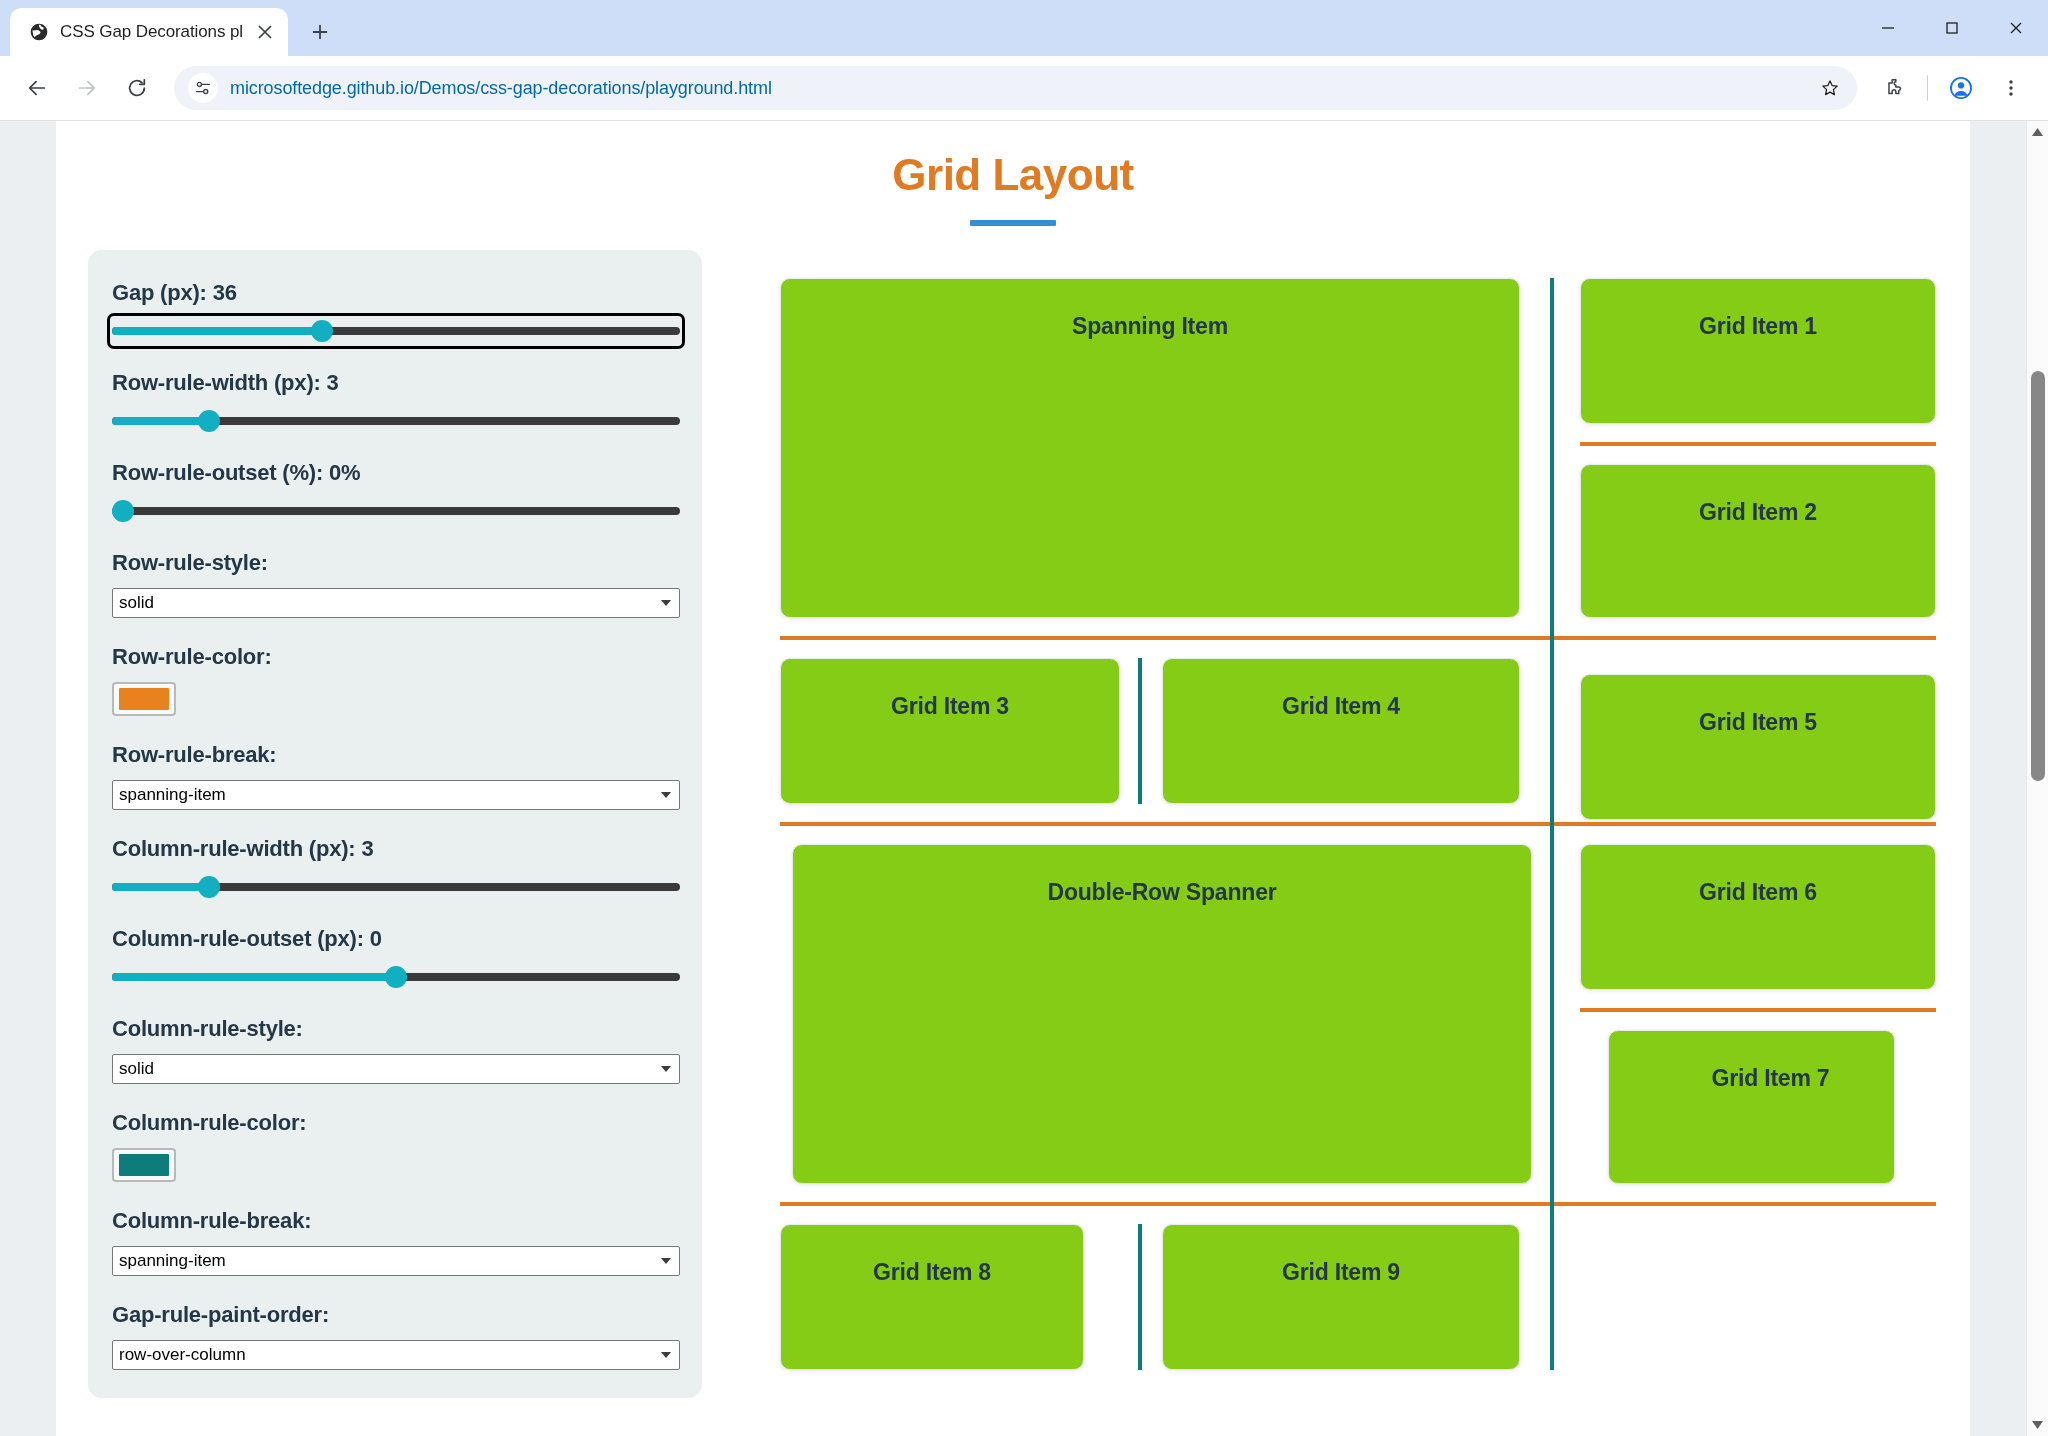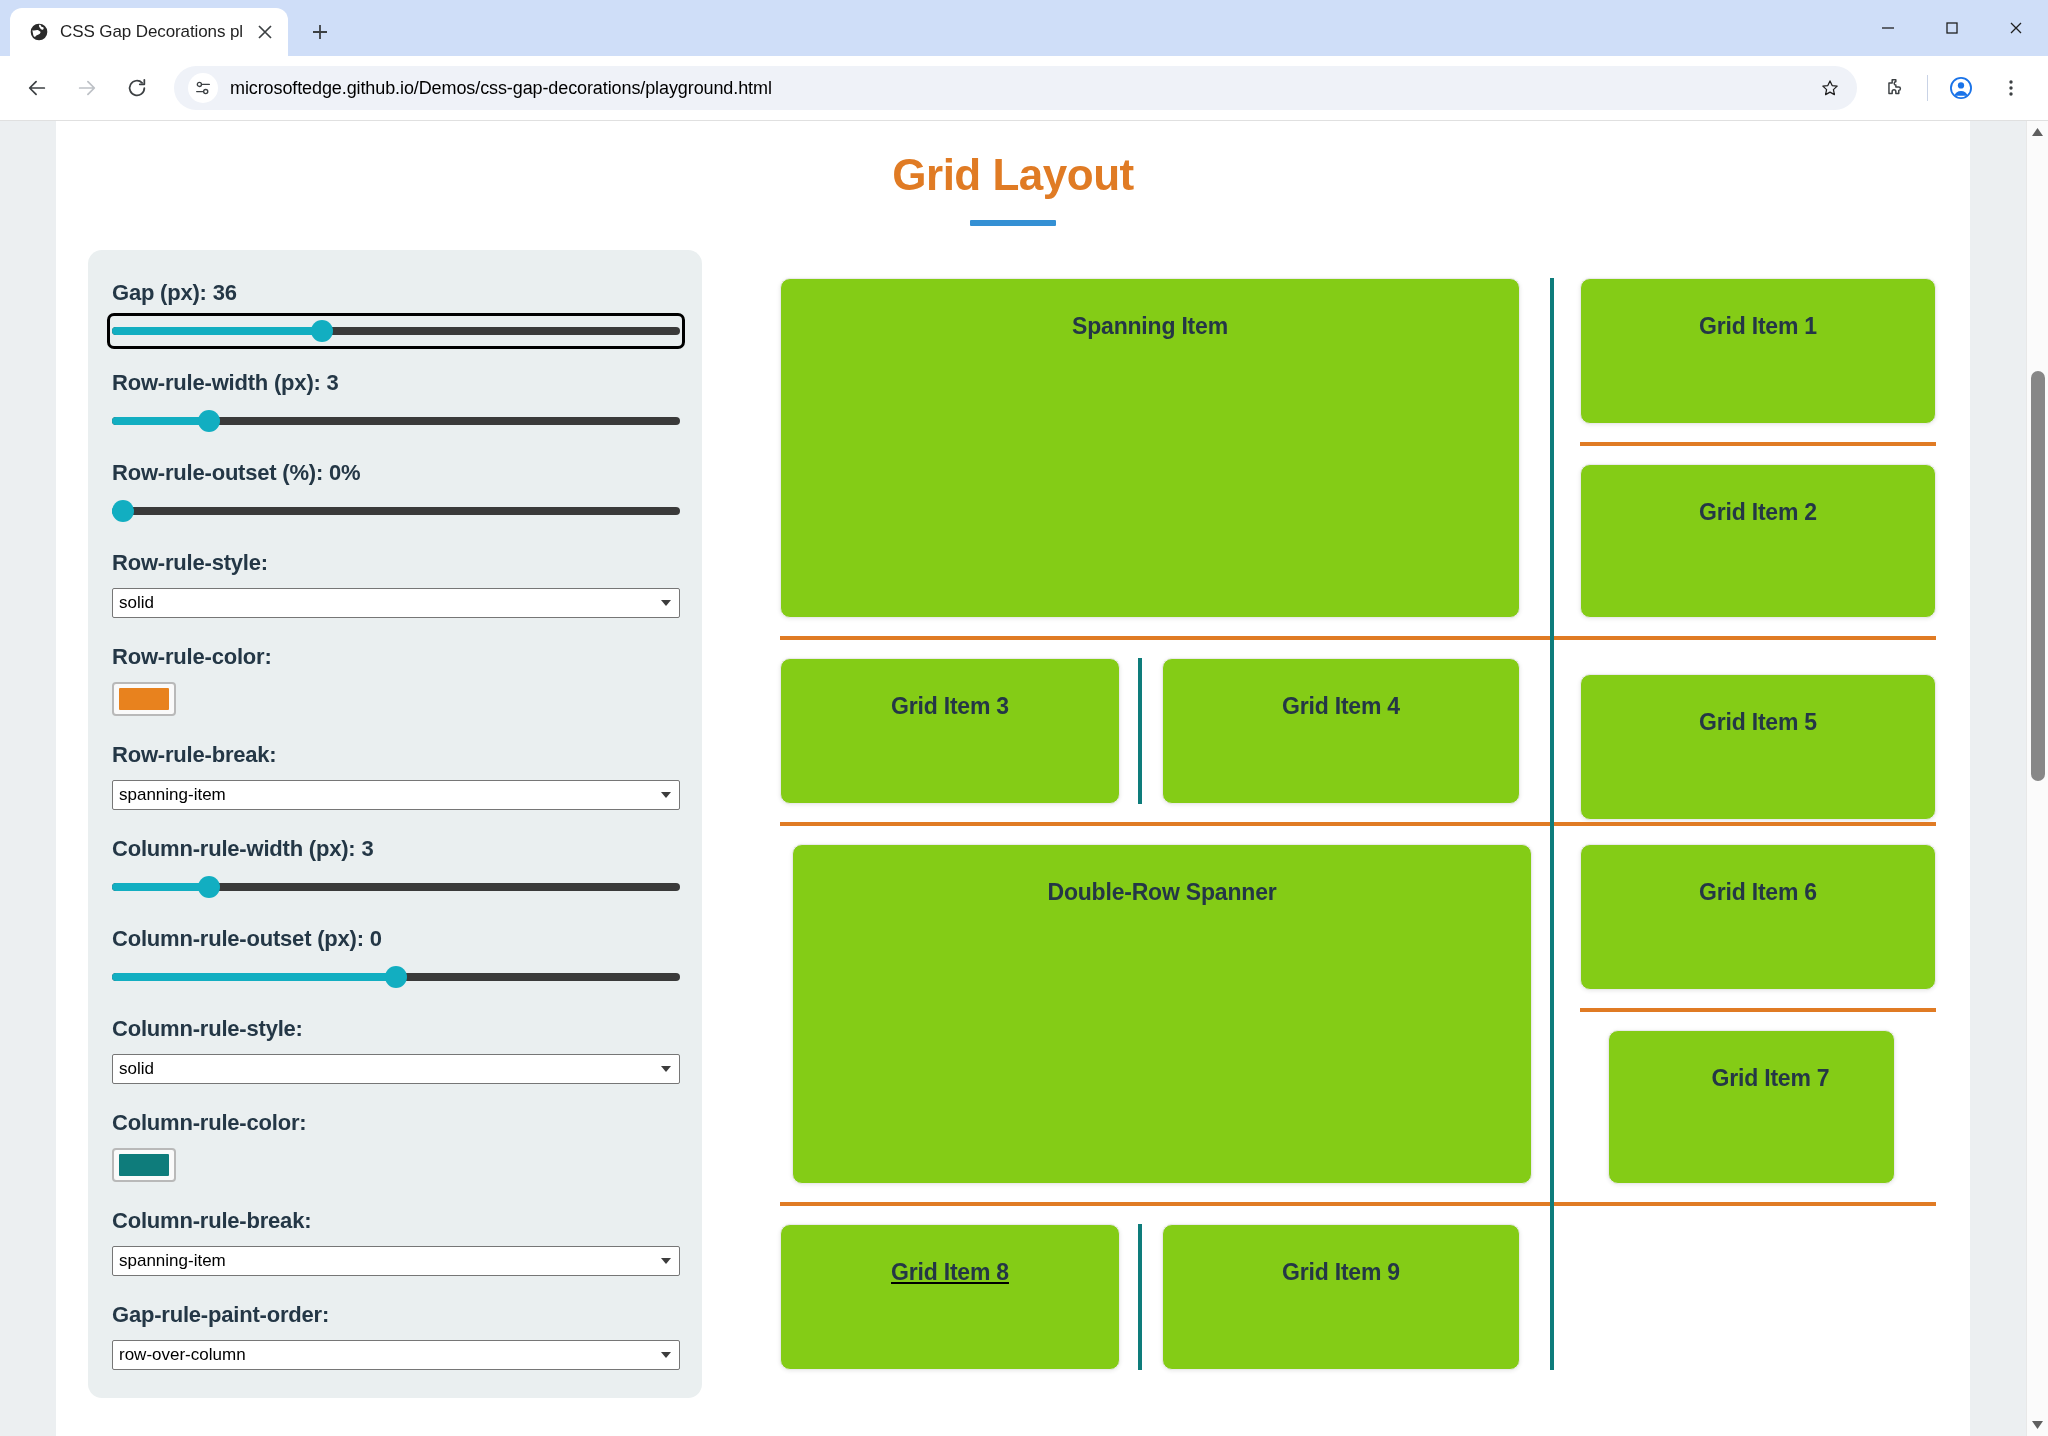--- a/index.html
+++ b/index.html
@@ -36,21 +36,21 @@
   .toolbar { height: 64px; background: #ffffff; display: flex; align-items: center;
              padding: 0 14px; gap: 4px; flex: none; }
   .tb-btn { width: 46px; height: 46px; border-radius: 50%; display: flex; align-items: center;
             justify-content: center; color: #5f6368; flex: none; }
   .tb-btn.disabled { color: #bdc1c6; }
   .omnibox { flex: 1; height: 44px; background: #eff2f8; border-radius: 22px;
              display: flex; align-items: center; padding: 0 8px 0 14px;
              margin: 0 10px; gap: 12px; min-width: 0; }
   .omni-icon { width: 30px; height: 30px; border-radius: 50%; background: #ffffff;
                display: flex; align-items: center; justify-content: center; flex: none; }
-  .omni-url { font-size: 18px; color: #000000; white-space: nowrap; overflow: hidden;
+  .omni-url { font-size: 18px; color: #0369a1; white-space: nowrap; overflow: hidden;
               text-overflow: ellipsis; letter-spacing: -0.1px; flex: 1; }
   .omni-star { width: 38px; height: 38px; border-radius: 50%; display:flex;
                align-items:center; justify-content:center; flex:none; color:#1f1f1f; }
   .tb-sep { width: 1px; height: 26px; background: #c9d3e6; margin: 0 6px; flex: none; }
 
   
   .viewport { flex: 1; background: #ffffff; position: relative; overflow: hidden;
               border-top: 1px solid #e0e0e0; display: flex; }
   .page { flex: 1; background: #ffffff; position: relative; overflow: hidden;
           padding: 0 56px; }
@@ -336,21 +336,21 @@
               </div>
               <div class="cell" style="left: 0px; top: 566px; width: 740px; height: 340px; margin-left: 12px;">
                 <span>Double-Row Spanner</span>
               </div>
               <div class="cell" style="left: 800px; top: 566px; width: 356px; height: 146px;">
                 <span>Grid Item 6</span>
               </div>
               <div class="cell" style="left: 828px; top: 752px; width: 287px; height: 154px; padding-left: 38px;">
                 <span>Grid Item 7</span>
               </div>
-              <div class="cell" style="left: 0px; top: 946px; width: 340px; height: 146px; text-decoration: underline;">
+              <div class="cell" style="left: 0px; top: 946px; width: 304px; height: 146px;">
                 <span>Grid Item 8</span>
               </div>
               <div class="cell" style="left: 382px; top: 946px; width: 358px; height: 146px;">
                 <span>Grid Item 9</span>
               </div>
               <div class="rule-row" style="left: 800px; top: 164px; width: 356px; background: rgb(224, 123, 36);"></div>
               <div class="rule-row" style="left: 0px; top: 358px; width: 1156px; background: rgb(224, 123, 36);"></div>
               <div class="rule-row" style="left: 0px; top: 544px; width: 1156px; background: rgb(224, 123, 36);"></div>
               <div class="rule-row" style="left: 800px; top: 730px; width: 356px; background: rgb(224, 123, 36);"></div>
               <div class="rule-row" style="left: 0px; top: 924px; width: 1156px; background: rgb(224, 123, 36);"></div>

